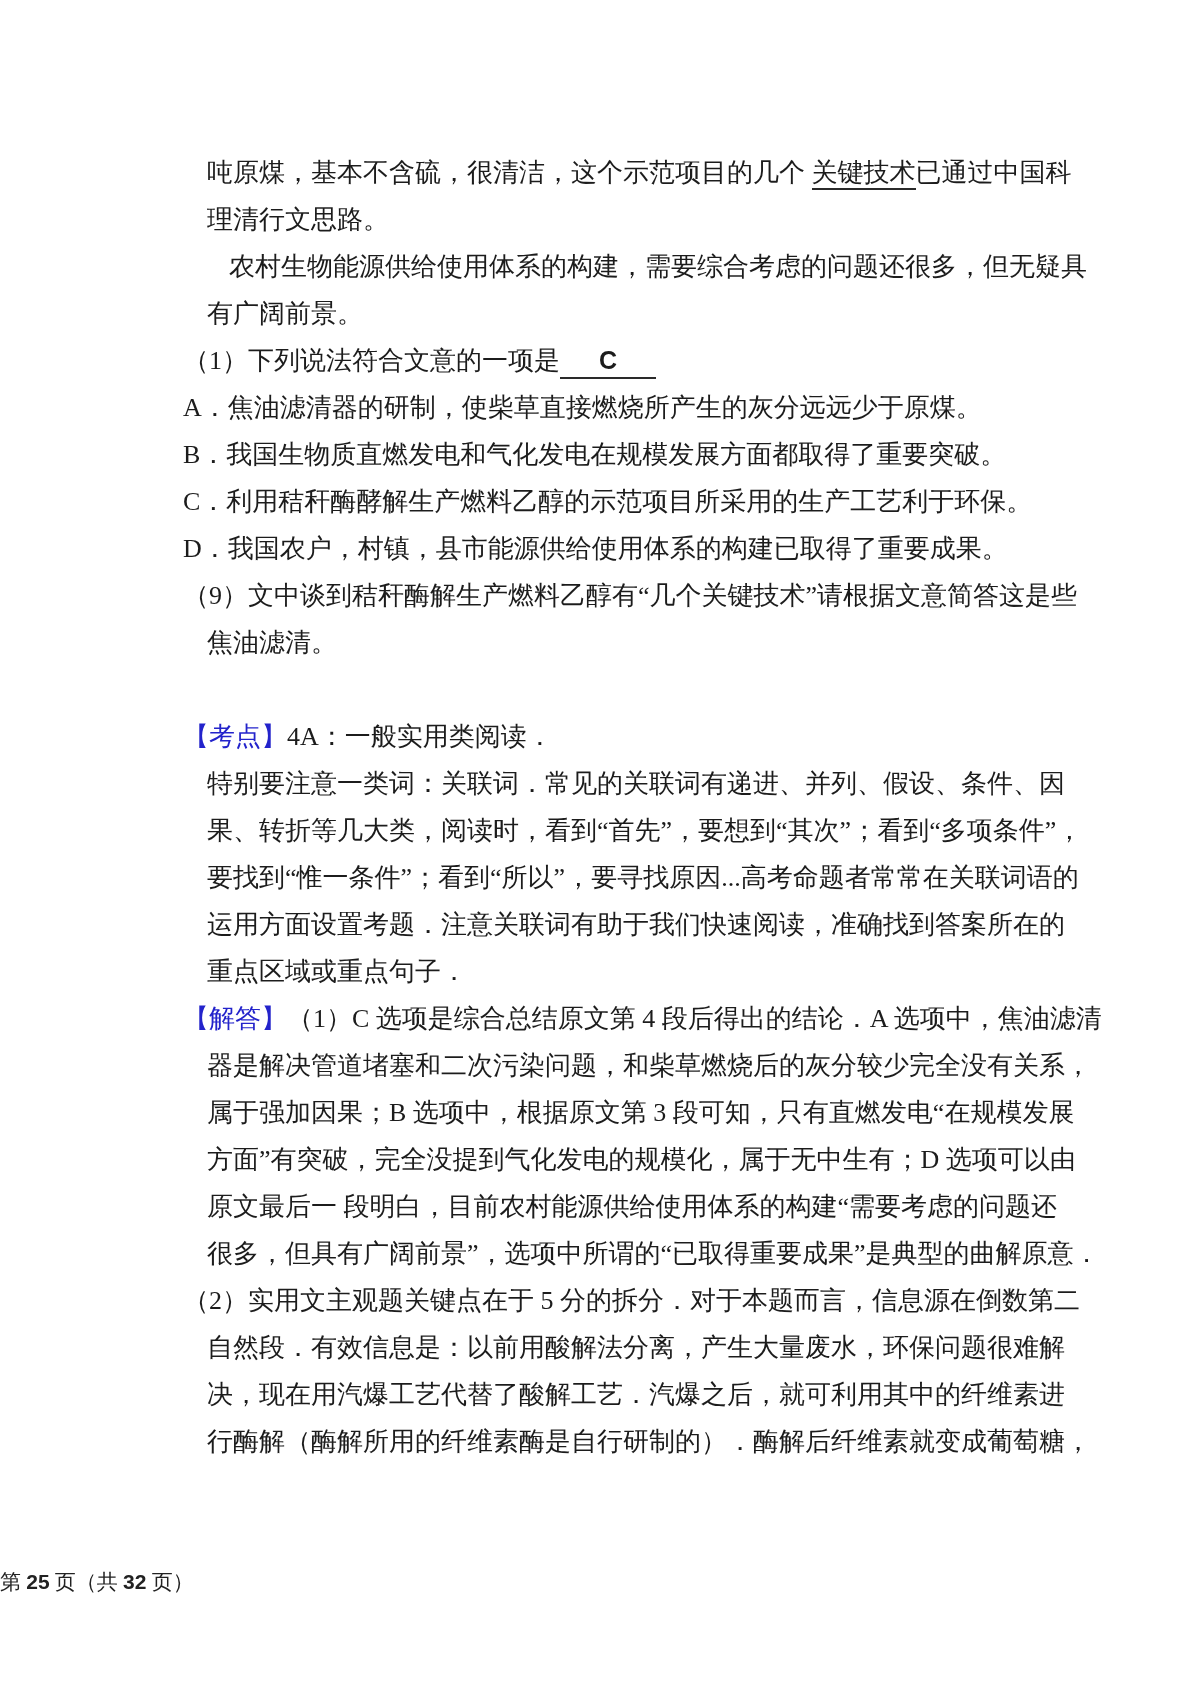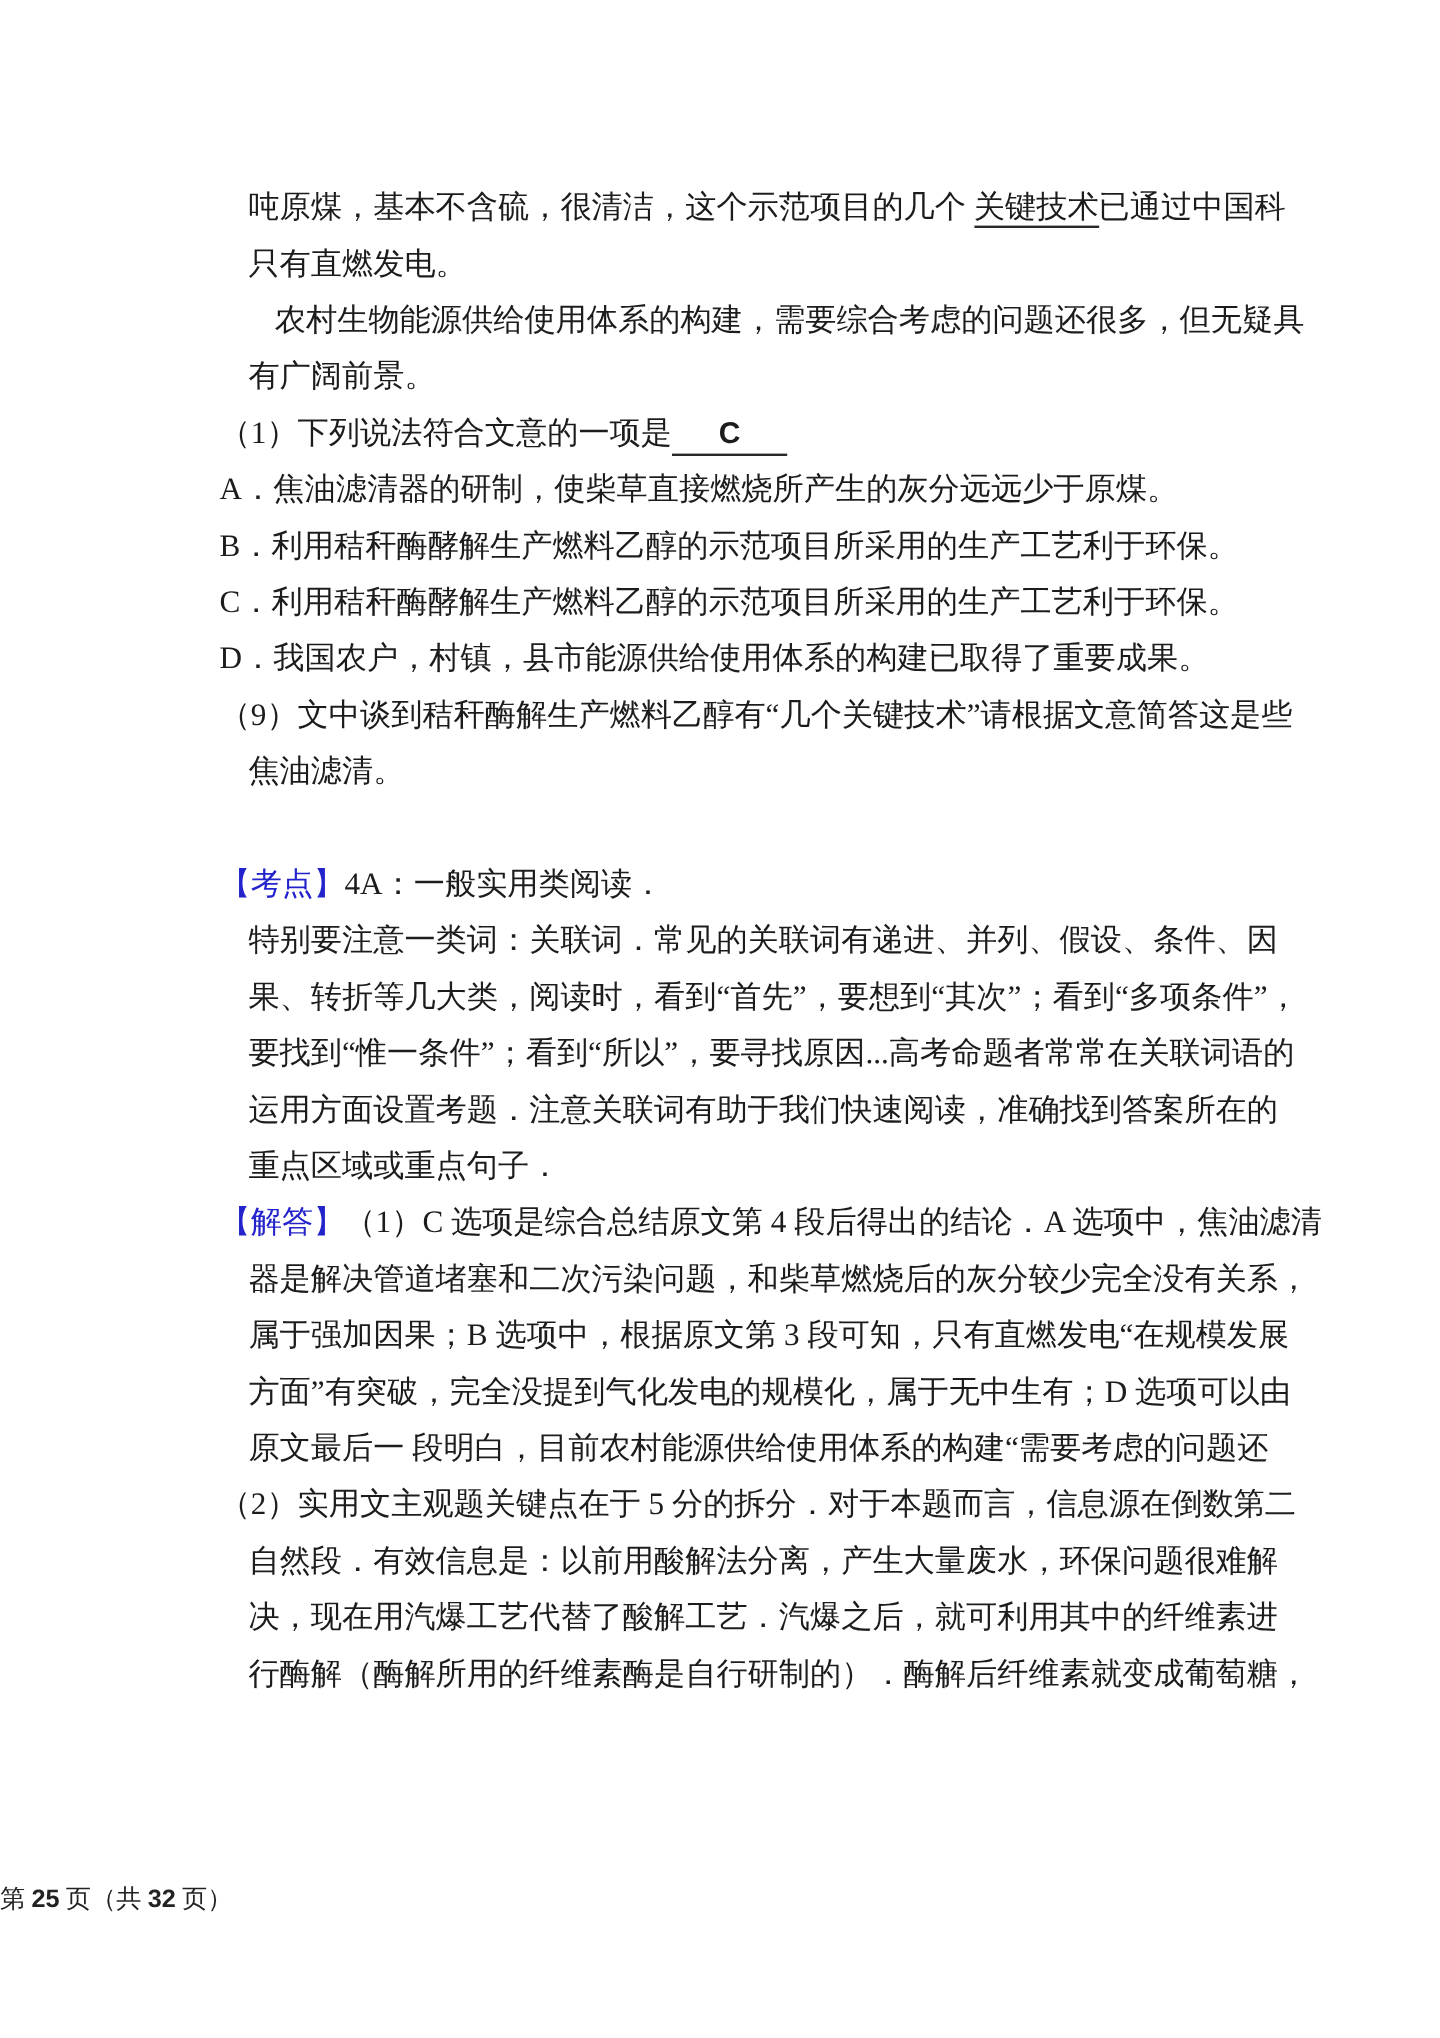--- a/index.html
+++ b/index.html
@@ -63,42 +63,43 @@
     font-size: 21px;
   }
 </style>
 </head>
 <body>
 
 <div class="page">
 
   <main class="doc" id="doc-lines">
       <div class="line indent-cont"><span class="seg-plain">吨原煤，基本不含硫，很清洁，这个示范项目的几个 </span><span class="seg-underline">关键技术</span><span class="seg-plain">已通过中国科</span></div>
-      <div class="line indent-cont"><span class="seg-plain">只有直燃发电。</span></div>
+      <div class="line indent-cont"><span class="seg-plain">理清行文思路。</span></div>
       <div class="line indent-first"><span class="seg-plain">农村生物能源供给使用体系的构建，需要综合考虑的问题还很多，但无疑具</span></div>
       <div class="line indent-cont"><span class="seg-plain">有广阔前景。</span></div>
       <div class="line indent-flush"><span class="seg-plain">（1）下列说法符合文意的一项是</span><span class="seg-blank">C</span></div>
       <div class="line indent-flush"><span class="seg-plain">A．焦油滤清器的研制，使柴草直接燃烧所产生的灰分远远少于原煤。</span></div>
-      <div class="line indent-flush"><span class="seg-plain">B．利用秸秆酶酵解生产燃料乙醇的示范项目所采用的生产工艺利于环保。</span></div>
+      <div class="line indent-flush"><span class="seg-plain">B．我国生物质直燃发电和气化发电在规模发展方面都取得了重要突破。</span></div>
       <div class="line indent-flush"><span class="seg-plain">C．利用秸秆酶酵解生产燃料乙醇的示范项目所采用的生产工艺利于环保。</span></div>
       <div class="line indent-flush"><span class="seg-plain">D．我国农户，村镇，县市能源供给使用体系的构建已取得了重要成果。</span></div>
       <div class="line indent-flush"><span class="seg-plain">（9）文中谈到秸秆酶解生产燃料乙醇有“几个关键技术”请根据文意简答这是些</span></div>
       <div class="line indent-cont"><span class="seg-plain">焦油滤清。</span></div>
       <div class="line indent-flush blank"></div>
       <div class="line indent-flush"><span class="seg-label">【考点】</span><span class="seg-plain">4A：一般实用类阅读．</span></div>
       <div class="line indent-cont"><span class="seg-plain">特别要注意一类词：关联词．常见的关联词有递进、并列、假设、条件、因</span></div>
       <div class="line indent-cont"><span class="seg-plain">果、转折等几大类，阅读时，看到“首先”，要想到“其次”；看到“多项条件”，</span></div>
       <div class="line indent-cont"><span class="seg-plain">要找到“惟一条件”；看到“所以”，要寻找原因...高考命题者常常在关联词语的</span></div>
       <div class="line indent-cont"><span class="seg-plain">运用方面设置考题．注意关联词有助于我们快速阅读，准确找到答案所在的</span></div>
       <div class="line indent-cont"><span class="seg-plain">重点区域或重点句子．</span></div>
       <div class="line indent-flush"><span class="seg-label">【解答】</span><span class="seg-plain">（1）C 选项是综合总结原文第 4 段后得出的结论．A 选项中，焦油滤清</span></div>
       <div class="line indent-cont"><span class="seg-plain">器是解决管道堵塞和二次污染问题，和柴草燃烧后的灰分较少完全没有关系，</span></div>
       <div class="line indent-cont"><span class="seg-plain">属于强加因果；B 选项中，根据原文第 3 段可知，只有直燃发电“在规模发展</span></div>
       <div class="line indent-cont"><span class="seg-plain">方面”有突破，完全没提到气化发电的规模化，属于无中生有；D 选项可以由</span></div>
       <div class="line indent-cont"><span class="seg-plain">原文最后一 段明白，目前农村能源供给使用体系的构建“需要考虑的问题还</span></div>
+      <div class="line indent-cont"><span class="seg-plain">很多，但具有广阔前景”，选项中所谓的“已取得重要成果”是典型的曲解原意．</span></div>
       <div class="line indent-flush"><span class="seg-plain">（2）实用文主观题关键点在于 5 分的拆分．对于本题而言，信息源在倒数第二</span></div>
       <div class="line indent-cont"><span class="seg-plain">自然段．有效信息是：以前用酸解法分离，产生大量废水，环保问题很难解</span></div>
       <div class="line indent-cont"><span class="seg-plain">决，现在用汽爆工艺代替了酸解工艺．汽爆之后，就可利用其中的纤维素进</span></div>
       <div class="line indent-cont"><span class="seg-plain">行酶解（酶解所用的纤维素酶是自行研制的）．酶解后纤维素就变成葡萄糖，</span></div>
     </main>
 
   <footer class="footer">
     <span>第 </span><span class="num">25</span><span> 页（共 </span><span class="num">32</span><span> 页）</span>
   </footer>
 

